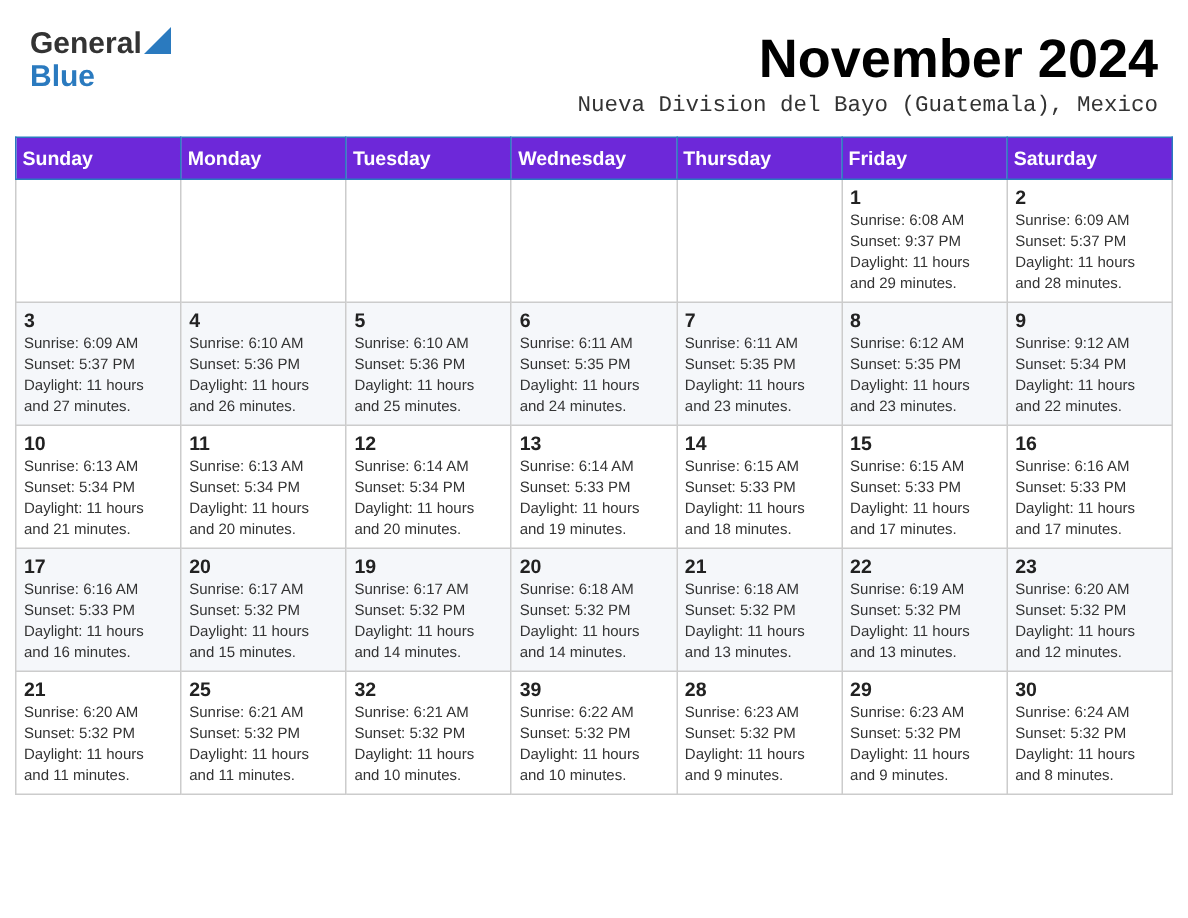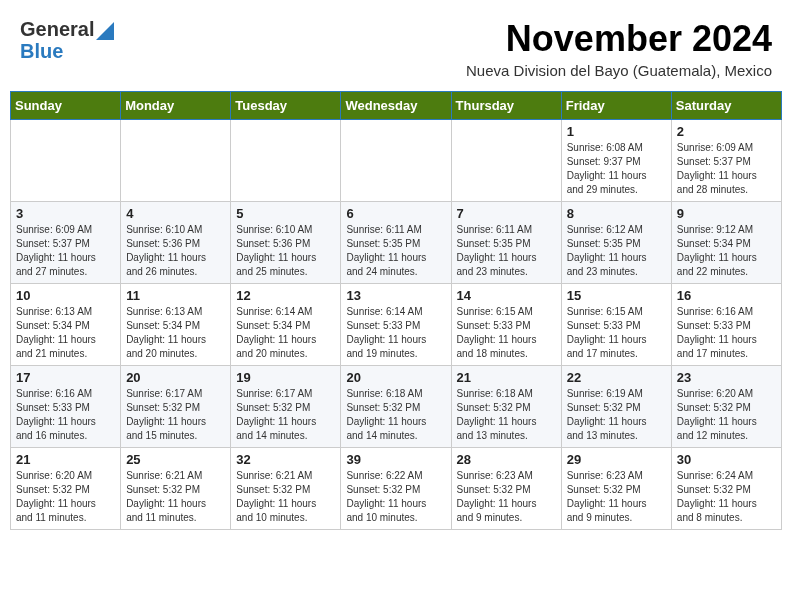--- a/index.html
+++ b/index.html
@@ -29,28 +29,29 @@
     }
     .month-title {
       font-size: 36px;
       font-weight: bold;
       color: #000000;
     }
     .subtitle {
       font-size: 15px;
       color: #333;
       margin-top: 2px;
+      font-family: Liberation Mono, monospace;
     }
     .calendar {
       width: 100%;
       border-collapse: collapse;
       margin-top: 8px;
     }
     .calendar th {
-      background: #4d7c0f;
+      background: #6d28d9;
       color: #fff;
       font-size: 13px;
       font-weight: bold;
       padding: 6px 4px;
       text-align: left;
       border: 1px solid #2a7abf;
     }
     .calendar td {
       vertical-align: top;
       border: 1px solid #ccc;
@@ -74,21 +75,21 @@
     .cell-text {
       font-size: 10px;
       color: #333;
       line-height: 1.4;
     }
     .empty-cell {
       background: #fff !important;
     }
     .logo-row {
       display: flex;
-      align-items: flex-end;
+      align-items: flex-start;
     }
     .logo-text-general { color: #333; font-size: 20px; font-weight: bold; }
     .logo-text-blue { color: #2a7abf; font-size: 20px; font-weight: bold; }
   </style>
 </head>
 <body>
 
 <div class="header-area">
   <div class="logo">
     <div class="logo-row">

